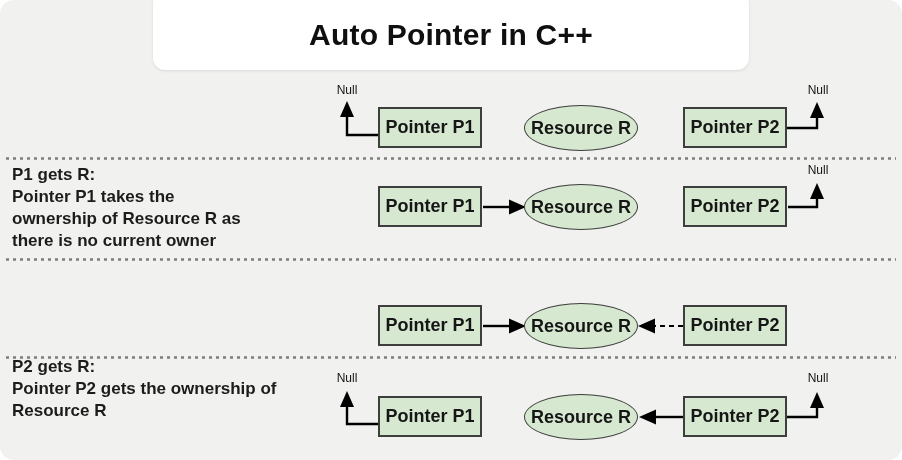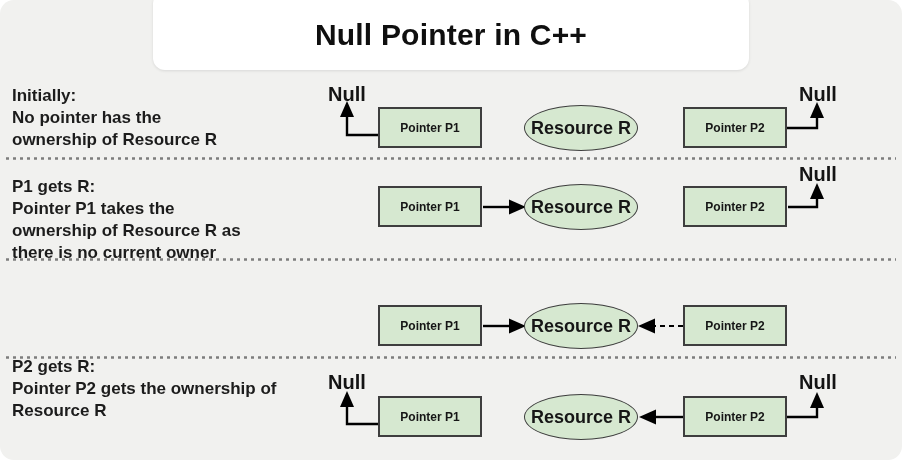--- a/index.html
+++ b/index.html
@@ -49,21 +49,21 @@
   .pbox {
     position: absolute;
     width: 104px;
     height: 41px;
     background: #d6e8d0;
     border: 2px solid #3e3e3e;
     box-sizing: border-box;
     display: flex;
     align-items: center;
     justify-content: center;
-    font-size: 12px;
+    font-size: 18px;
     font-weight: bold;
     color: #161616;
   }
   .rellipse {
     position: absolute;
     width: 114px;
     height: 46px;
     background: #d6e8d0;
     border: 1.5px solid #3e3e3e;
     border-radius: 50%;
@@ -72,22 +72,22 @@
     align-items: center;
     justify-content: center;
     font-size: 18px;
     font-weight: bold;
     color: #161616;
   }
   .null-label {
     position: absolute;
     width: 44px;
     text-align: center;
-    font-size: 20px;
-    font-weight: bold;
+    font-size: 12px;
+    font-weight: normal;
     color: #141414;
   }
   #wires {
     position: absolute;
     left: 0;
     top: 0;
     pointer-events: none;
   }
 </style>
 </head>
@@ -123,33 +123,30 @@
     <polygon points="347,391 340,407 354,407" fill="#000"></polygon>
 
     <line x1="683" y1="417" x2="654" y2="417" stroke="#000" stroke-width="2.4"></line>
     <polygon points="639,417 656,409.5 656,424.5" fill="#000"></polygon>
 
     <path d="M 787 417 L 817 417 L 817 407" fill="none" stroke="#000" stroke-width="2.4"></path>
     <polygon points="817,392 810,408 824,408" fill="#000"></polygon>
   </svg>
 
   <div class="title-card">
-    <div class="title-text">Null Pointer in C++</div>
+    <div class="title-text">Auto Pointer in C++</div>
   </div>
 
-  <div class="caption" style="top:85px">Initially:
-No pointer has the
-ownership of Resource R</div>
   <div class="null-label" style="left:325px; top:83px">Null</div>
   <div class="pbox" style="left:378px; top:107px">Pointer P1</div>
   <div class="rellipse" style="left:524px; top:105px">Resource R</div>
   <div class="pbox" style="left:683px; top:107px">Pointer P2</div>
   <div class="null-label" style="left:796px; top:83px">Null</div>
 
-  <div class="caption" style="top:176px">P1 gets R:
+  <div class="caption" style="top:164px">P1 gets R:
 Pointer P1 takes the
 ownership of Resource R as
 there is no current owner</div>
   <div class="pbox" style="left:378px; top:186px">Pointer P1</div>
   <div class="rellipse" style="left:524px; top:184px">Resource R</div>
   <div class="pbox" style="left:683px; top:186px">Pointer P2</div>
   <div class="null-label" style="left:796px; top:163px">Null</div>
 
   <div class="pbox" style="left:378px; top:305px">Pointer P1</div>
   <div class="rellipse" style="left:524px; top:303px">Resource R</div>

